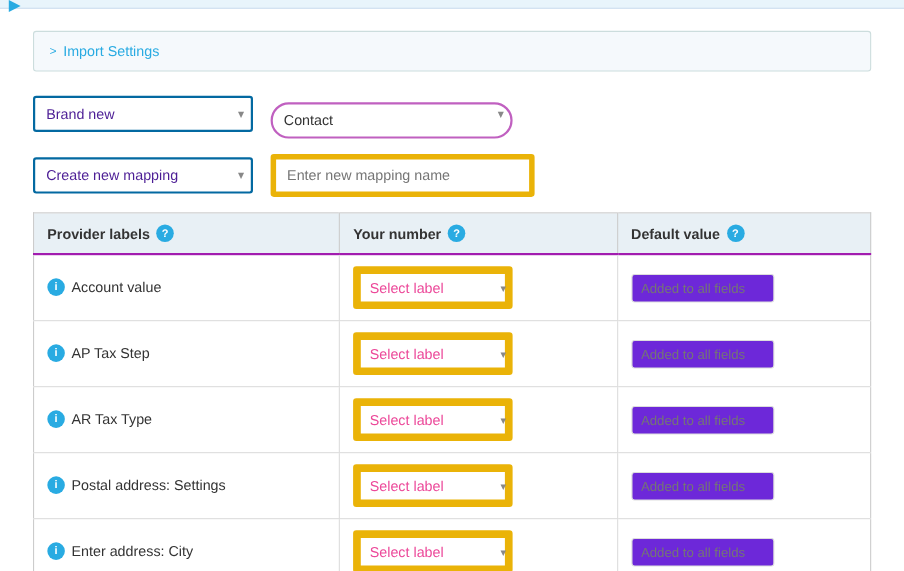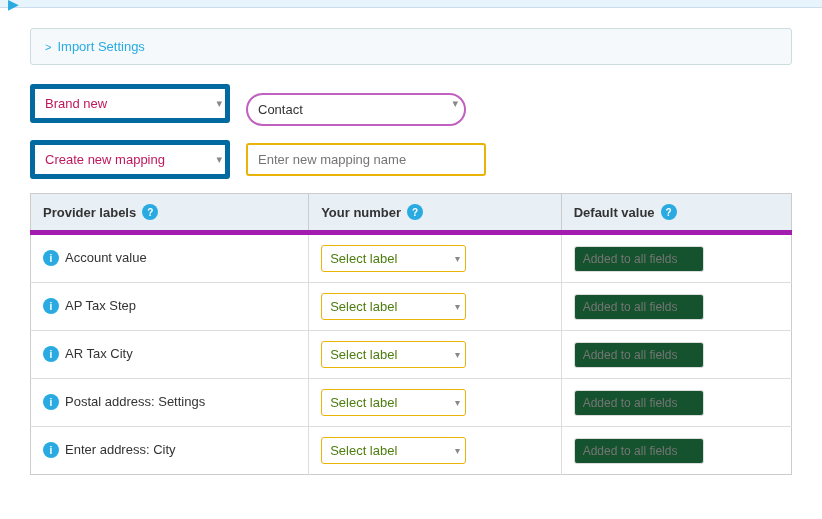--- a/index.html
+++ b/index.html
@@ -71,25 +71,25 @@
     .select-wrapper {
       position: relative;
       display: inline-flex;
       align-items: center;
     }
 
     .select-wrapper select {
       appearance: none;
       -webkit-appearance: none;
       background: #fff;
-      border: 5px solid #0369a1;
+      border: 2px solid #0369a1;
       border-radius: 3px;
       padding: 7px 28px 7px 10px;
       font-size: 13px;
-      color: #be185d;
+      color: #4c1d95;
       cursor: pointer;
       outline: none;
       min-width: 200px;
     }
 
     .select-wrapper .arrow {
       position: absolute;
       right: 8px;
       pointer-events: none;
       color: #888;
@@ -119,21 +119,21 @@
 
     .contact-select-wrapper .arrow {
       position: absolute;
       right: 8px;
       pointer-events: none;
       color: #888;
       font-size: 11px;
     }
 
     .text-input {
-      border: 2px solid #eab308;
+      border: 5px solid #eab308;
       border-radius: 3px;
       padding: 7px 10px;
       font-size: 13px;
       color: #a16207;
       min-width: 240px;
       outline: none;
       background: #fff;
     }
 
     .mapping-table {
@@ -142,21 +142,21 @@
       border: 1px solid #ccc;
     }
 
     .mapping-table th {
       background: #e8f0f5;
       padding: 10px 12px;
       text-align: left;
       font-size: 13px;
       font-weight: bold;
       color: #333;
-      border-bottom: 5px solid #a21caf;
+      border-bottom: 2px solid #a21caf;
       border-right: 1px solid #ccc;
     }
 
     .mapping-table th:last-child {
       border-right: none;
     }
 
     .mapping-table td {
       padding: 10px 12px;
       border-bottom: 1px solid #ddd;
@@ -217,46 +217,46 @@
     .label-select-wrapper {
       position: relative;
       display: inline-flex;
       align-items: center;
     }
 
     .label-select-wrapper select {
       appearance: none;
       -webkit-appearance: none;
       background: #fff;
-      border: 1px solid #eab308;
+      border: 7px solid #eab308;
       border-radius: 3px;
       padding: 5px 24px 5px 8px;
       font-size: 13px;
-      color: #4d7c0f;
+      color: #ec4899;
       cursor: pointer;
       outline: none;
       min-width: 145px;
     }
 
     .label-select-wrapper .arrow {
       position: absolute;
       right: 6px;
       pointer-events: none;
       color: #888;
       font-size: 10px;
     }
 
     .default-input {
       border: 1px solid #ddd;
       border-radius: 3px;
       padding: 5px 8px;
       font-size: 12px;
       color: #bbb;
       width: 130px;
-      background: #14532d;
+      background: #6d28d9;
       outline: none;
     }
 
     .postal-label {
       line-height: 1.3;
     }
   </style>
 </head>
 <body>
 
@@ -352,21 +352,21 @@
         </select>
         <span class="arrow">▾</span>
       </div></td>
           <td>
       <input type="text" class="default-input" placeholder="Added to all fields" style=""></td>
         </tr>
         <tr>
           <td>
       <div class="provider-label-cell">
         <span class="info-icon">i</span>
-        <span class="postal-label">AR Tax City</span>
+        <span class="postal-label">AR Tax Type</span>
       </div>
           </td>
           <td>
       <div class="label-select-wrapper">
         <select>
           <option value="">Select label</option>
         </select>
         <span class="arrow">▾</span>
       </div></td>
           <td>

